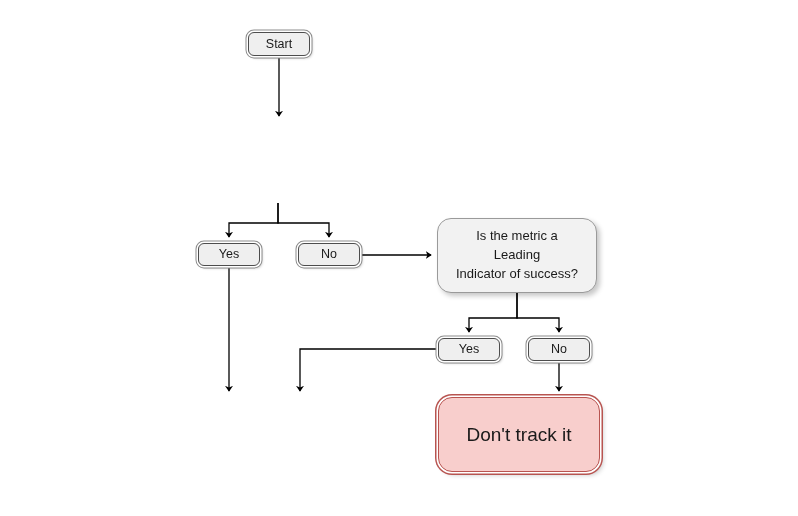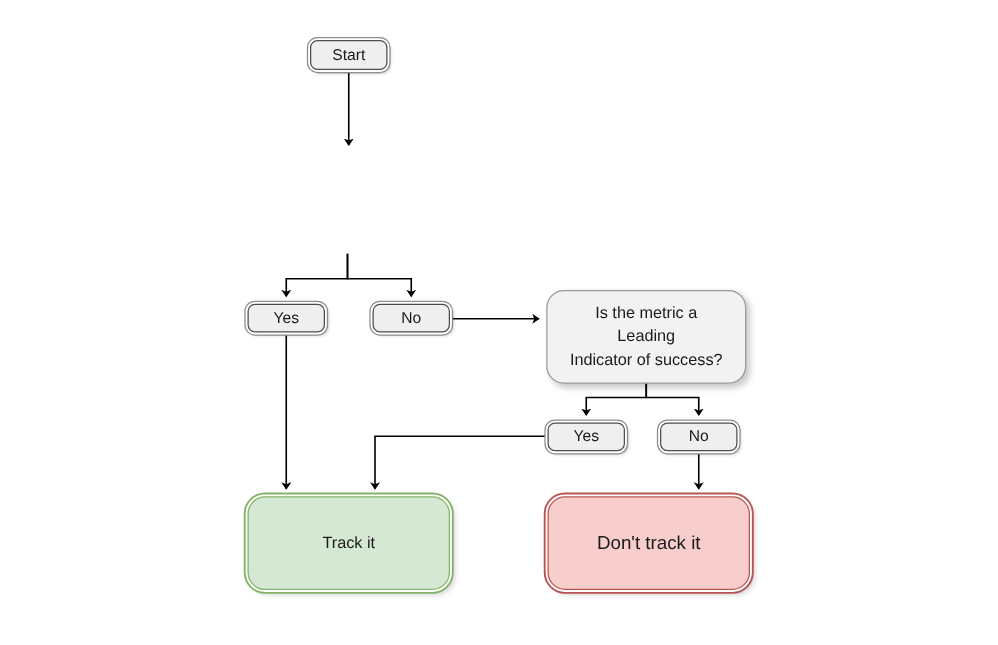--- a/index.html
+++ b/index.html
@@ -67,21 +67,21 @@
     line-height: 1.45;
     box-shadow:
       0 0 0 1.5px #ffffff,
       0 0 0 3px #82b366,
       3px 3px 5px rgba(0,0,0,0.22);
   }
   .box-red {
     background: #f8cecc;
     border: 1px solid #b85450;
     border-radius: 14px;
-    font-size: 15px;
+    font-size: 19px;
     line-height: 1.45;
     box-shadow:
       0 0 0 1.5px #ffffff,
       0 0 0 3px #b85450,
       3px 3px 5px rgba(0,0,0,0.22);
   }
   .node-label {
     display: block;
     white-space: pre-line;
   }
@@ -116,34 +116,31 @@
 
 
   <div class="node pill" style="left: 198px; top: 243px; width: 62px; height: 23px;">
     <span class="node-label">Yes</span>
   </div>
 
   <div class="node pill" style="left: 298px; top: 243px; width: 62px; height: 23px;">
     <span class="node-label">No</span>
   </div>
 
-  <div class="node box" style="left: 437px; top: 232px; width: 160px; height: 75px;">
+  <div class="node box" style="left: 437px; top: 218px; width: 160px; height: 75px;">
     <span class="node-label">Is the metric a Leading
 Indicator of success?</span>
   </div>
 
   <div class="node pill" style="left: 438px; top: 338px; width: 62px; height: 23px;">
     <span class="node-label">Yes</span>
   </div>
 
   <div class="node pill" style="left: 528px; top: 338px; width: 62px; height: 23px;">
     <span class="node-label">No</span>
   </div>
 
-  <div class="node box-green" style="left: 198px; top: 397px; width: 162px; height: 75px;">
-    <span class="node-label">Track it</span>
-  </div>
 
   <div class="node box-red" style="left: 438px; top: 397px; width: 162px; height: 75px;">
     <span class="node-label">Don't track it</span>
   </div>
 
 </div>
 
 </body></html>

